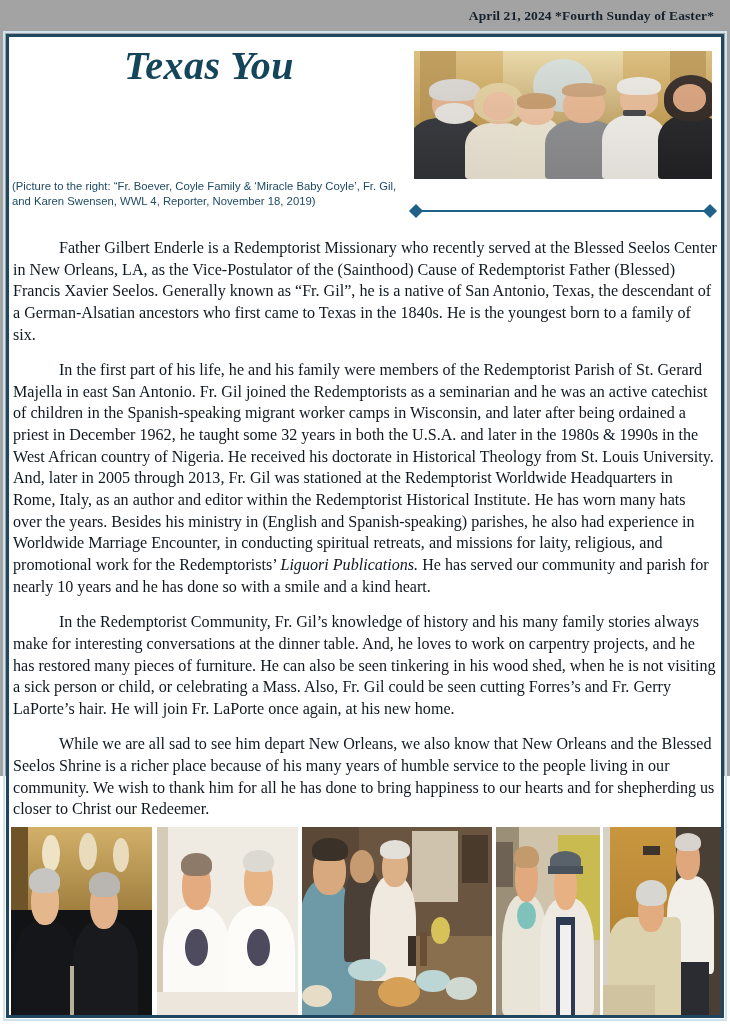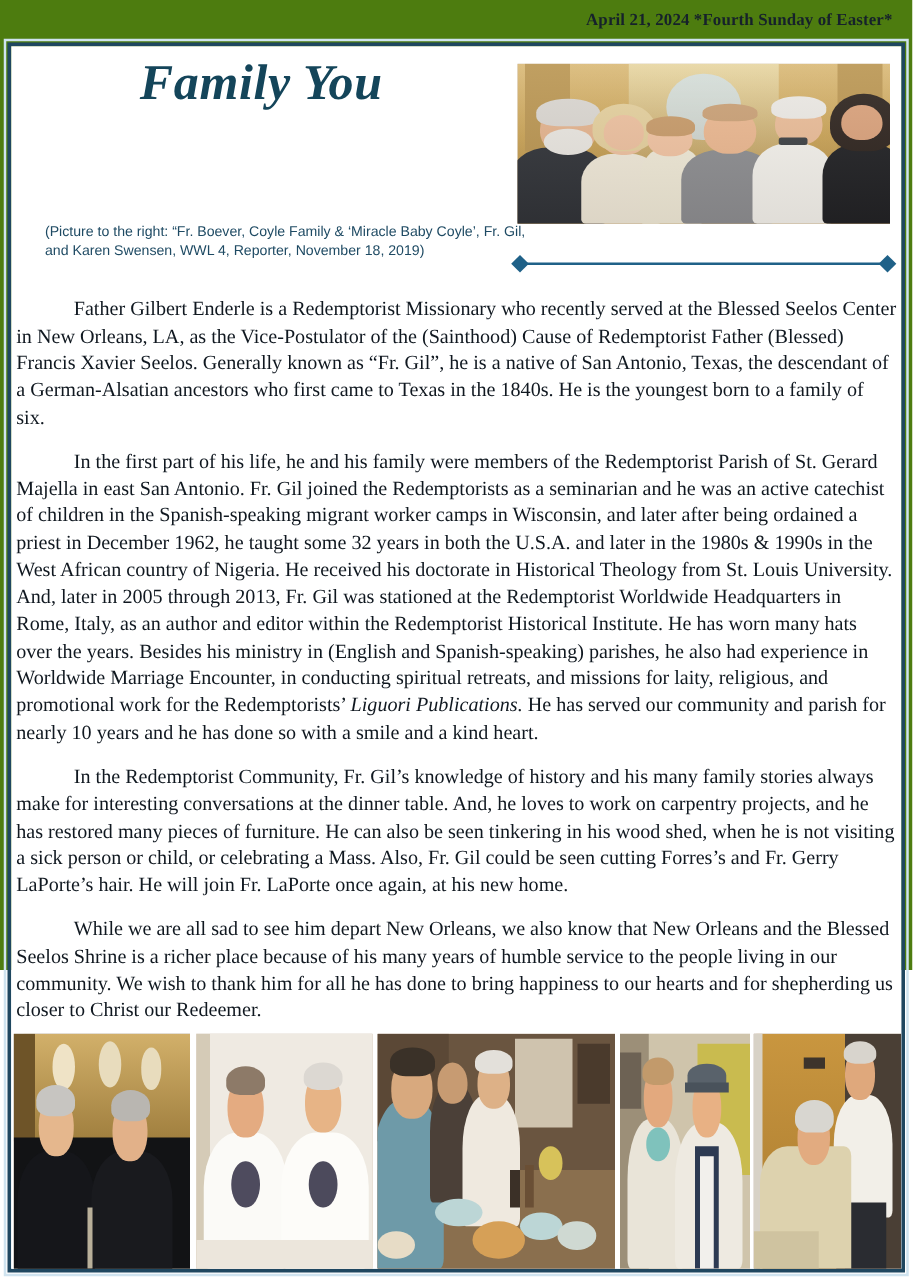--- a/index.html
+++ b/index.html
@@ -2,21 +2,21 @@
 <html><head>
 <meta charset="utf-8">
 <style>
   * { box-sizing: border-box; margin: 0; padding: 0; }
   html, body {
     width: 730px; height: 1024px;
     background: #ffffff;
     font-family: "Liberation Serif", serif;
     overflow: hidden;
   }
-  .page { position: relative; width: 730px; height: 776px; background:#4d7c0f; }
+  .page { position: relative; width: 730px; height: 776px; background:#a3a3a3; }
 
   
   .header-line {
     position: absolute; top: 8px; right: 16px;
     font-family: "Liberation Serif", serif;
     font-weight: bold; font-size: 13.5px; color:#16212b;
     letter-spacing: .1px;
   }
 
   
@@ -49,21 +49,21 @@
     margin-top: 8px;
     font-family: "Liberation Serif", serif;
     font-weight: bold; font-size: 33px; text-align:center;
     color:#7fa4b2; letter-spacing: .3px;
   }
   .title-gil .bang { color:#16324a; }
 
   .caption {
     position: absolute; left: 3px; top: 142px; width: 404px;
     font-family: "Liberation Sans", sans-serif;
-    font-size: 11.3px; line-height: 1.32; color:#1e4a63;margin-left:24px;
+    font-size: 11.3px; line-height: 1.32; color:#1e4a63;
   }
 
   
   .divider {
     position: absolute; left: 400px; top: 168px; width: 307px; height: 12px;
   }
   .divider .bar {
     position:absolute; left: 7px; top: 5px; width: 293px; height: 2.4px;
     background:#1f6188;
   }
@@ -114,21 +114,21 @@
 <div class="page">
 
   <div class="header-line">April 21, 2024 *Fourth Sunday of Easter*</div>
 
   <div class="frame-outer"></div>
   <div class="frame-inner"></div>
 
   <div class="content">
 
     <div class="title-wrap">
-      <div class="title-thank">Family You</div>
+      <div class="title-thank">Texas You</div>
     </div>
 
     <div class="caption">(Picture to the right: “Fr. Boever, Coyle Family &amp; ‘Miracle Baby Coyle’, Fr. Gil, and Karen Swensen, WWL 4, Reporter, November 18, 2019)</div>
 
     <div class="divider">
       <div class="dia l"></div>
       <div class="bar"></div>
       <div class="dia r"></div>
     </div>
 

